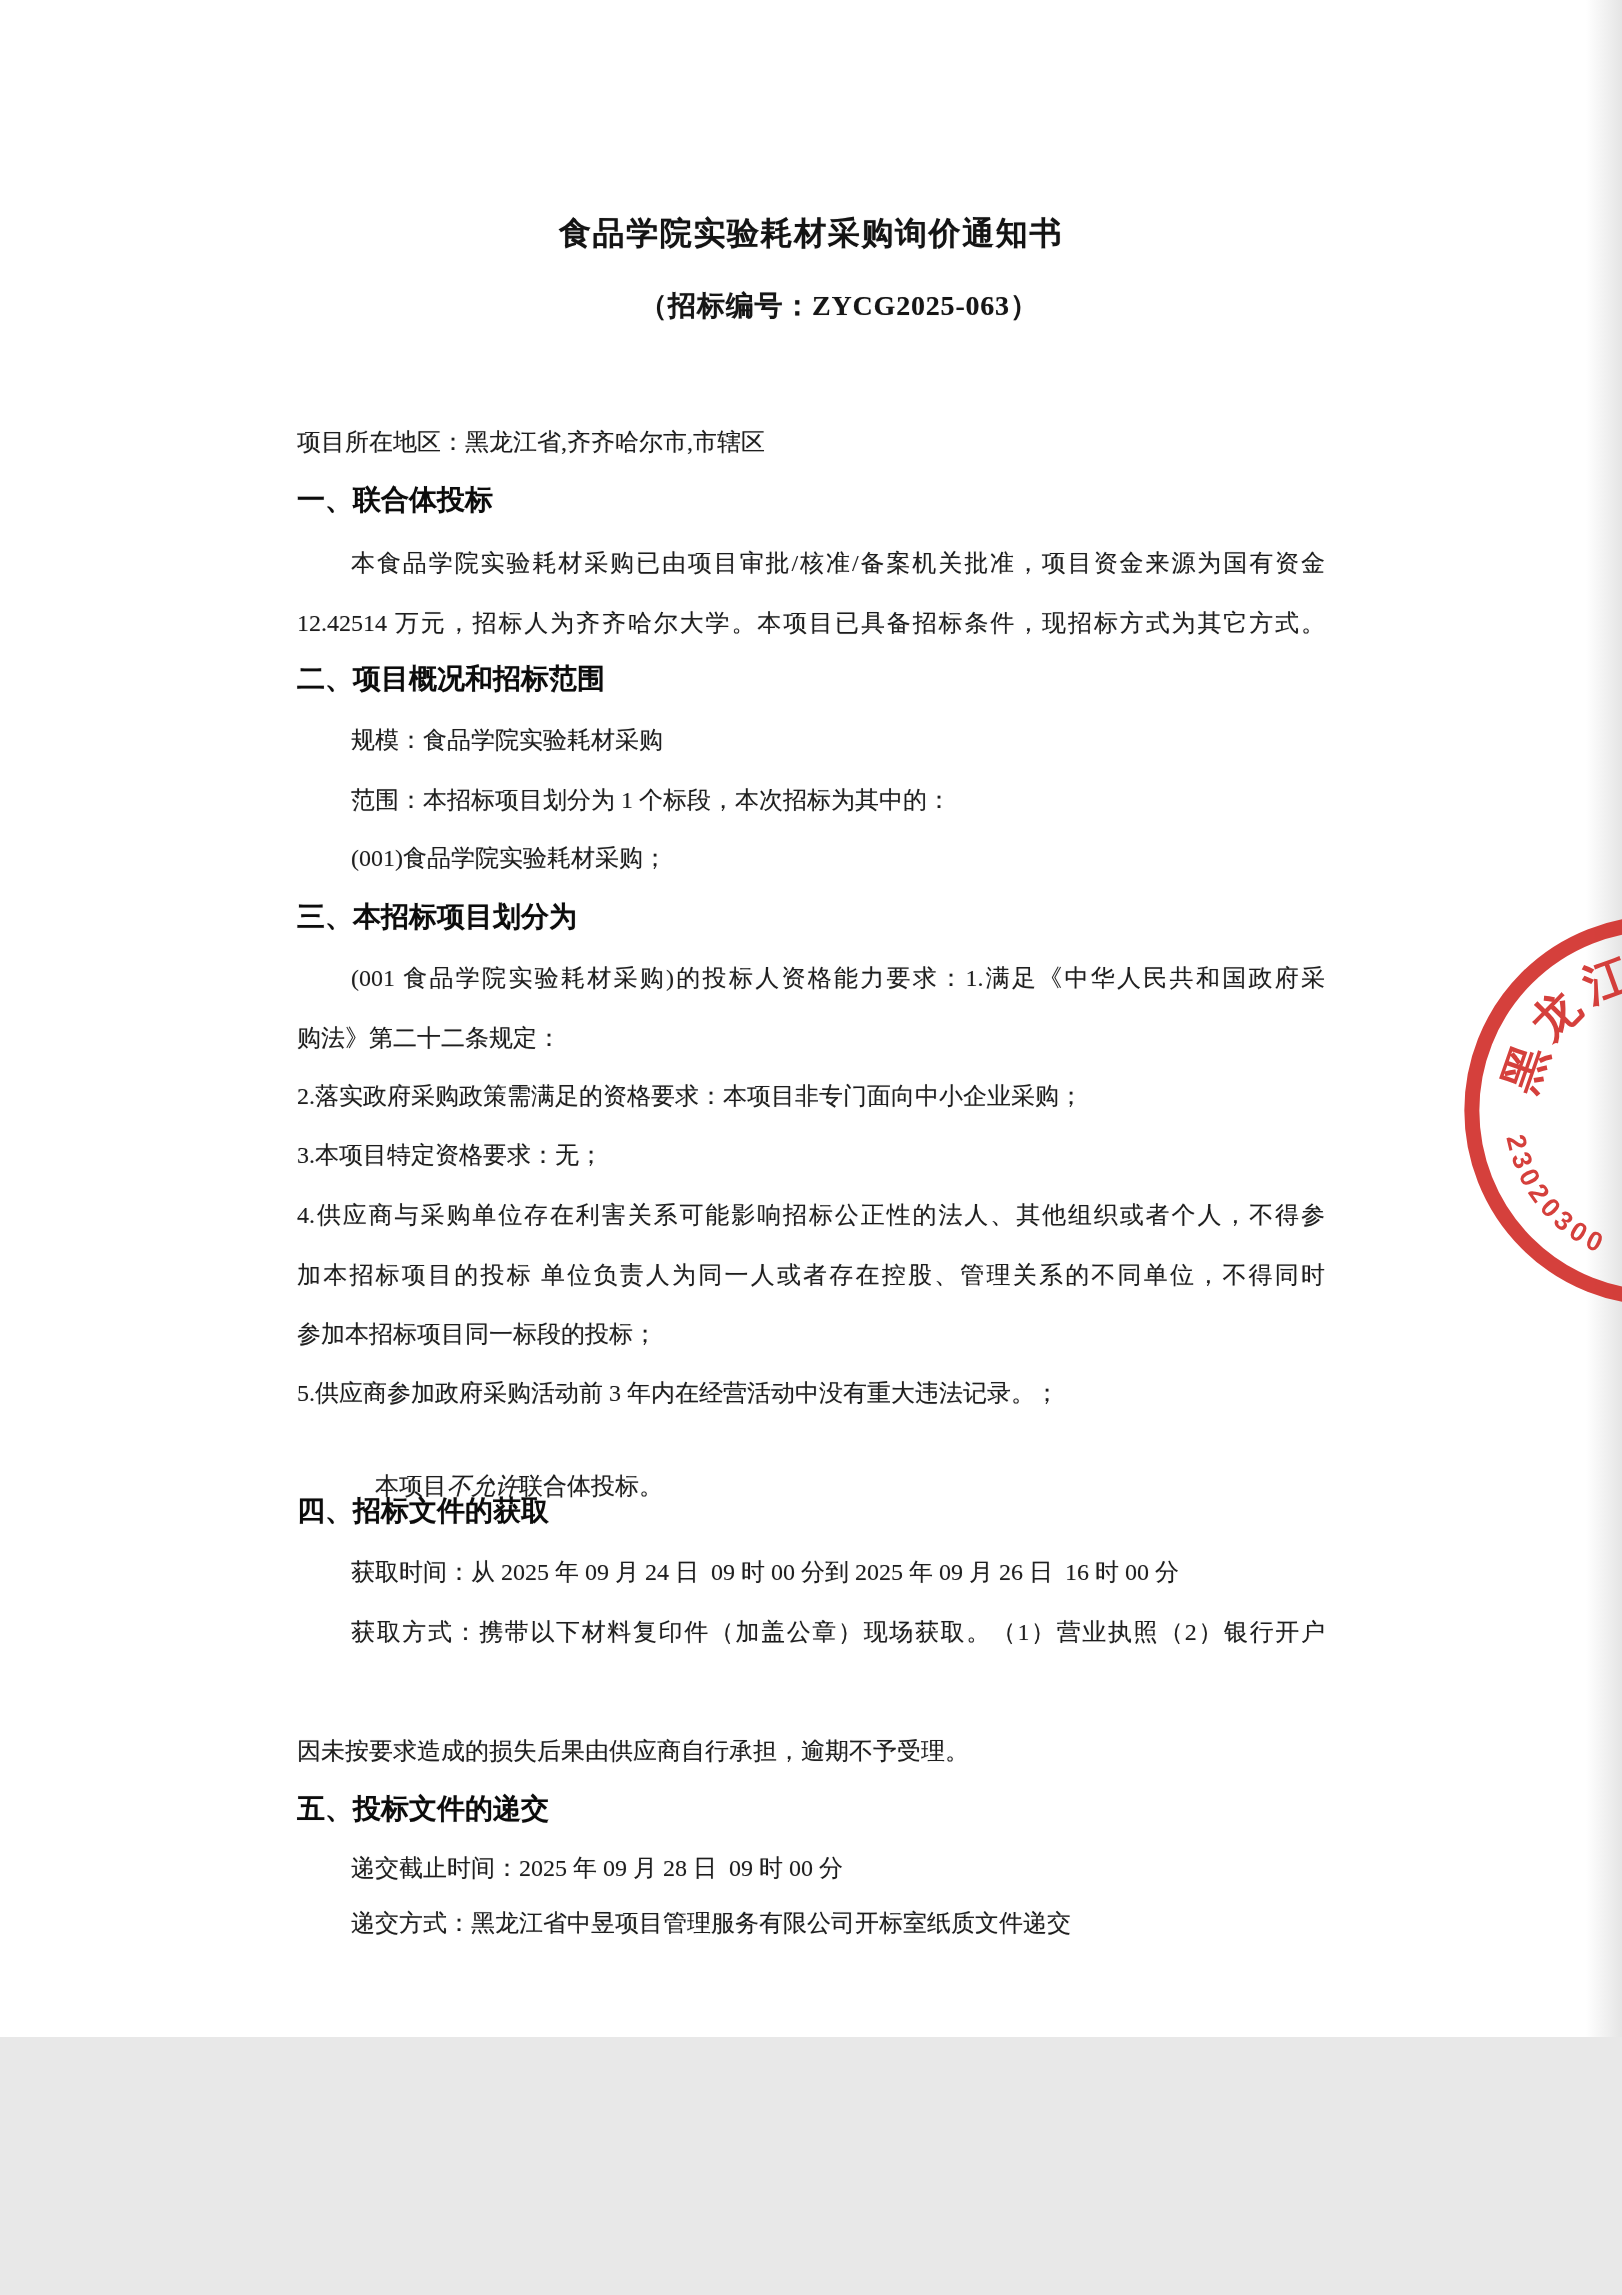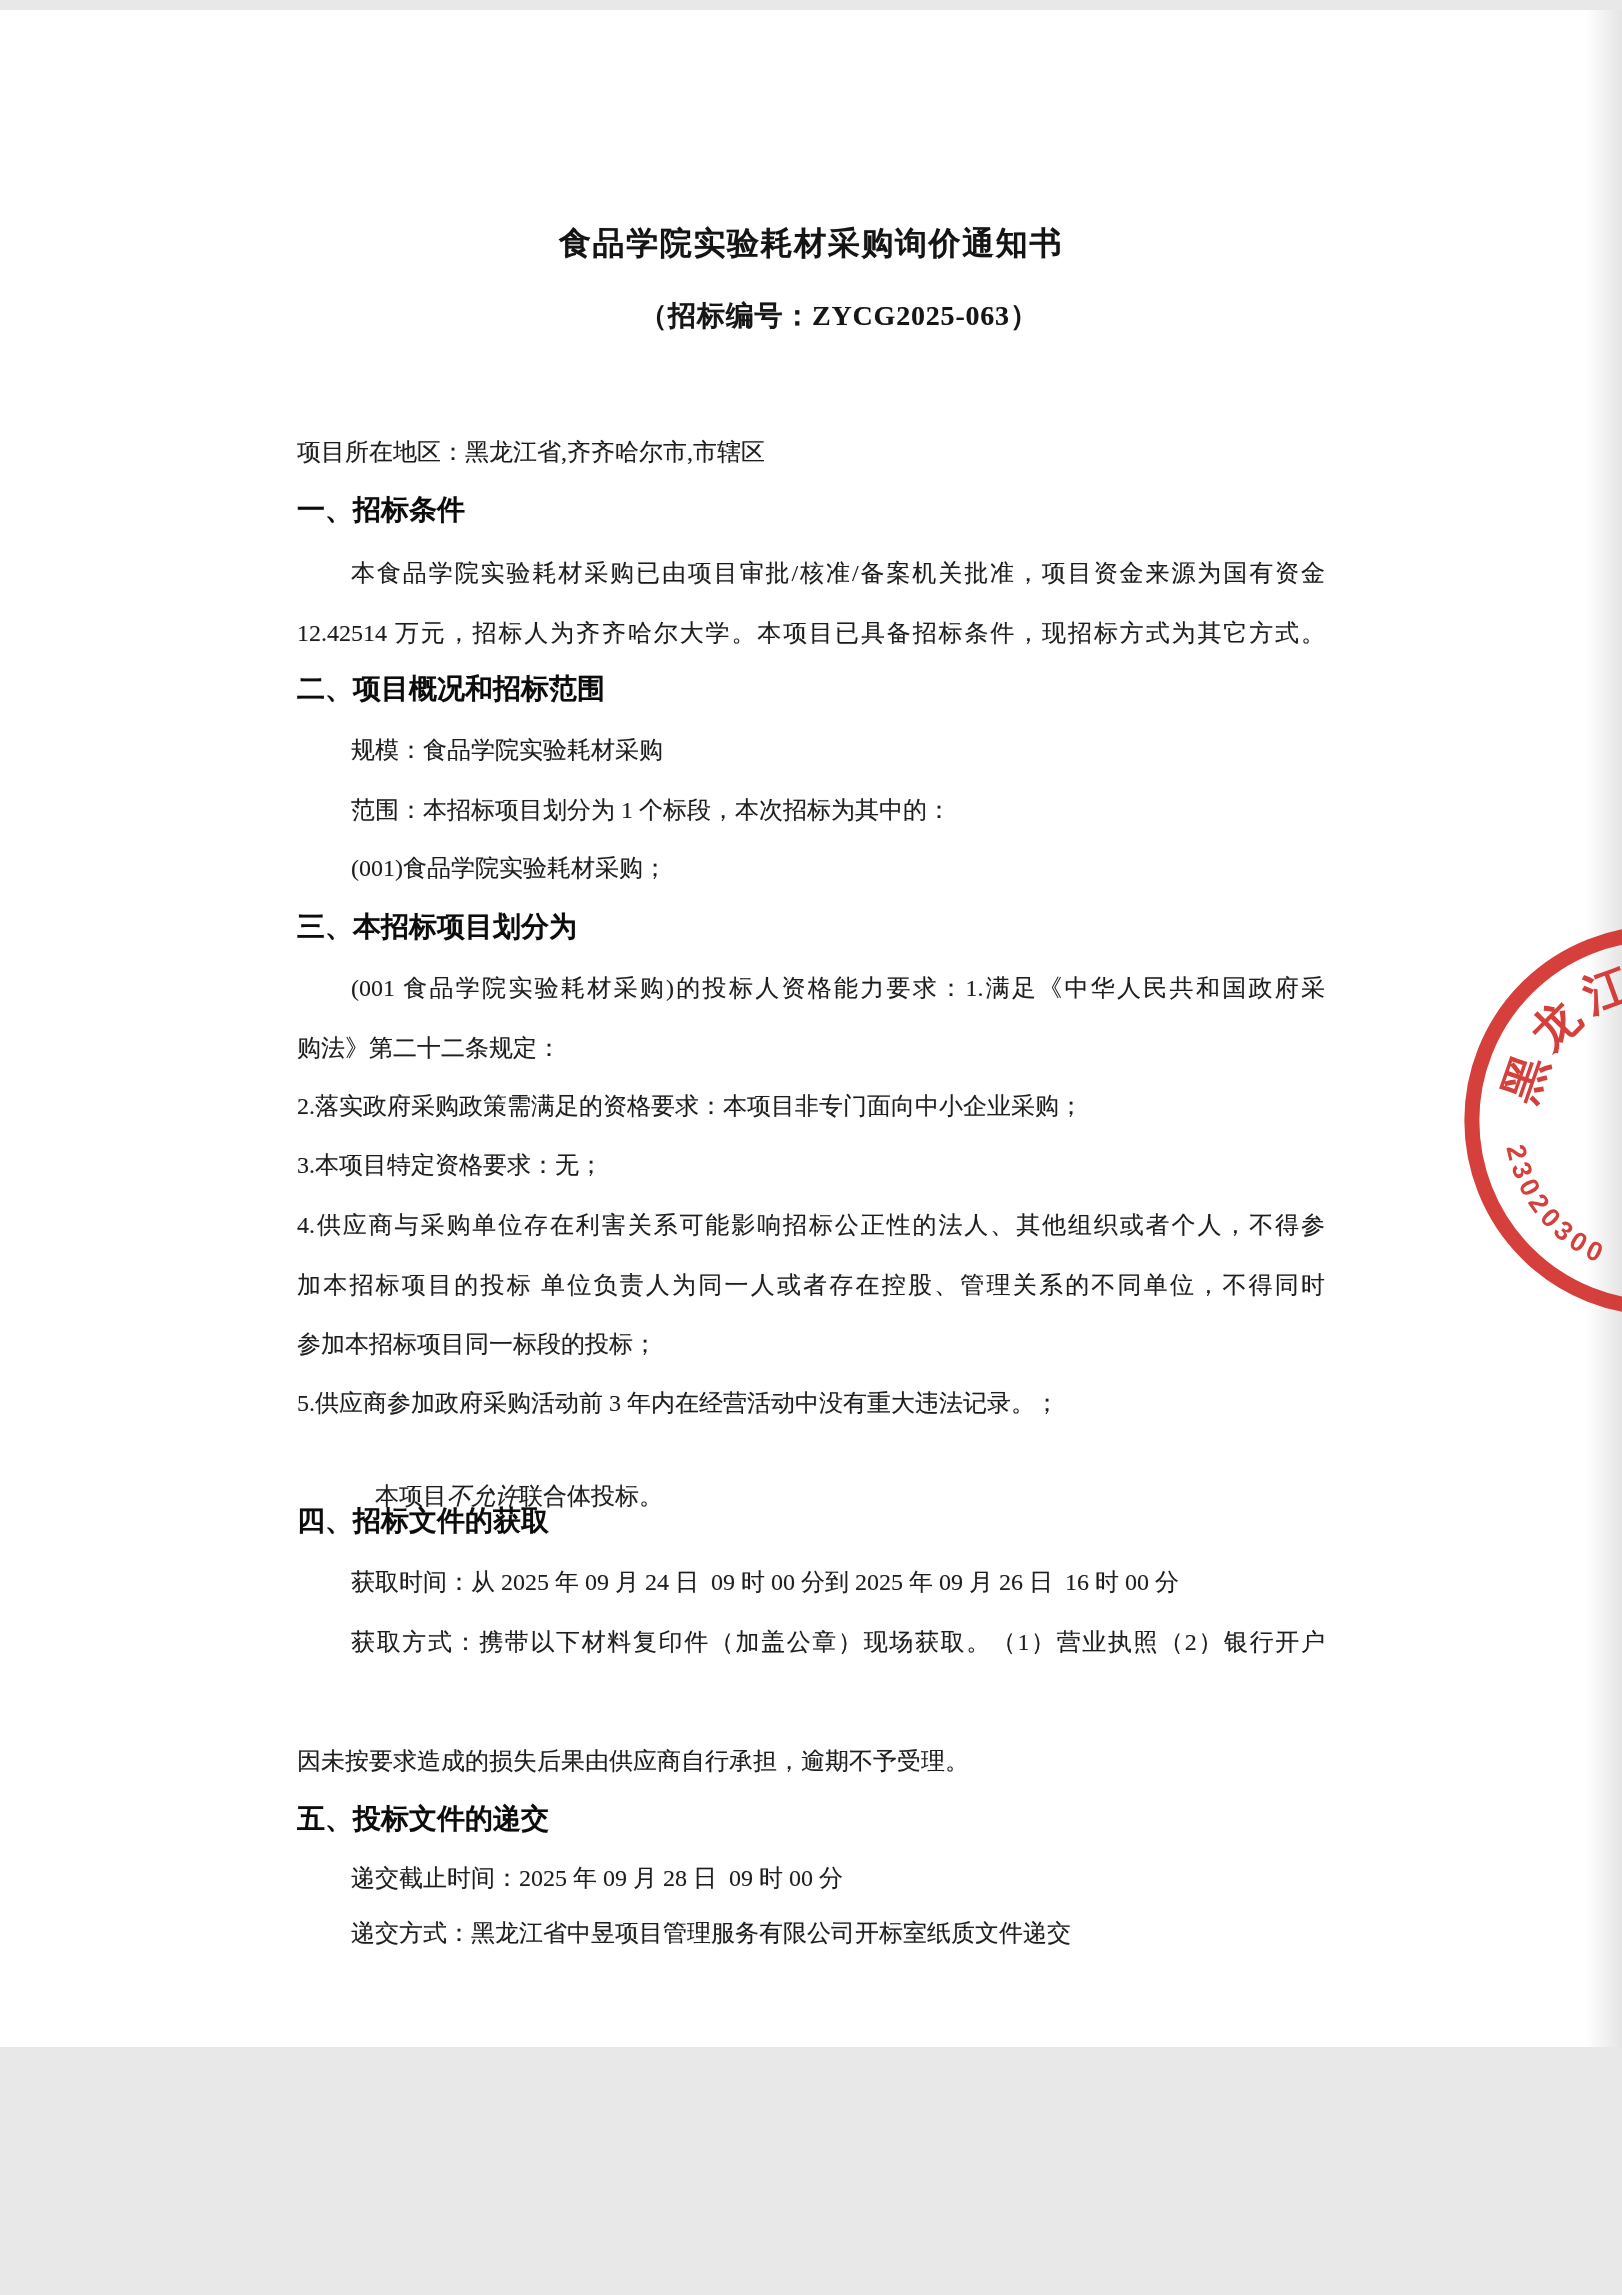--- a/index.html
+++ b/index.html
@@ -2,21 +2,20 @@
 <html style="font-size:12.7px"><head>
 <meta charset="utf-8">
 <style>
   html,body{margin:0;padding:0;background:#e8e8e8;}
   .page{
     position:relative;
     width:1622px;height:2037px;
     background:#ffffff;
     overflow:hidden;
     font-family:"Liberation Serif","DejaVu Serif",serif;
-    margin-top:10px;
   }
   .scan-edge{
     position:absolute;right:0;top:0;width:36px;height:100%;
     background:linear-gradient(to left, rgba(160,160,160,.28), rgba(160,160,160,0));
     pointer-events:none;
   }
   .doc-title{
     position:absolute;left:0;top:212px;width:1622px;
     text-align:center;font-size:32px;font-weight:bold;color:#141414;
     letter-spacing:1.6px;text-shadow:0 0 0.8px rgba(30,30,30,.45);
@@ -69,21 +68,21 @@
 <body>
 
 <div class="page">
 
   <div class="scan-edge"></div>
 
   <div class="doc-title">食品学院实验耗材采购询价通知书</div>
   <div class="doc-subtitle">（招标编号：ZYCG2025-063）</div>
 
   <div class="line" style="top:426px">项目所在地区：黑龙江省,齐齐哈尔市,市辖区</div>
-  <div class="line heading" style="top:483px">一、招标条件</div>
+  <div class="line heading" style="top:483px">一、联合体投标</div>
   <div class="line indent fill" style="top:547px">本食品学院实验耗材采购已由项目审批/核准/备案机关批准，项目资金来源为国有资金</div>
   <div class="line fill" style="top:607px">12.42514 万元，招标人为齐齐哈尔大学。本项目已具备招标条件，现招标方式为其它方式。</div>
   <div class="line heading" style="top:662px">二、项目概况和招标范围</div>
   <div class="line indent" style="top:724px">规模：食品学院实验耗材采购</div>
   <div class="line indent" style="top:784px">范围：本招标项目划分为 1 个标段，本次招标为其中的：</div>
   <div class="line indent" style="top:842px">(001)食品学院实验耗材采购；</div>
   <div class="line heading" style="top:900px">三、本招标项目划分为</div>
   <div class="line indent fill" style="top:962px">(001 食品学院实验耗材采购)的投标人资格能力要求：1.满足《中华人民共和国政府采</div>
   <div class="line" style="top:1022px">购法》第二十二条规定：</div>
   <div class="line" style="top:1080px">2.落实政府采购政策需满足的资格要求：本项目非专门面向中小企业采购；</div>

